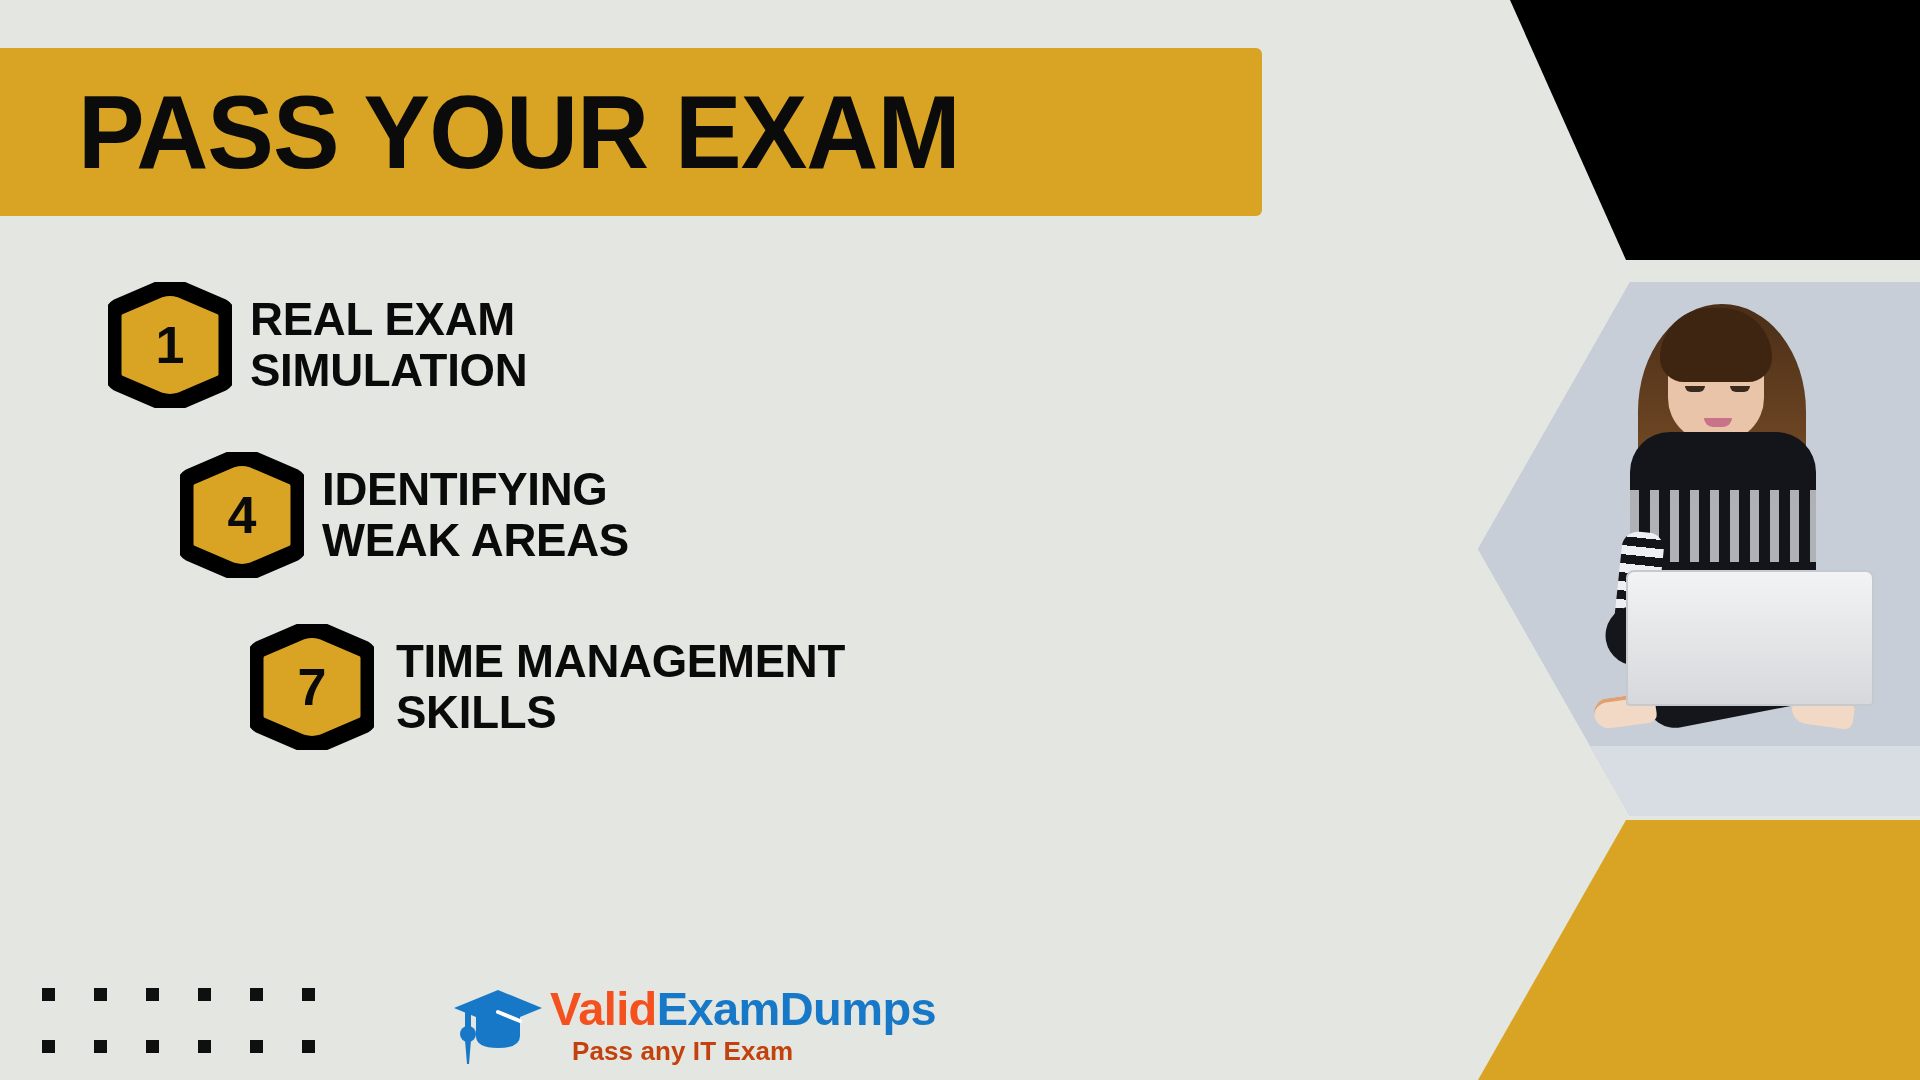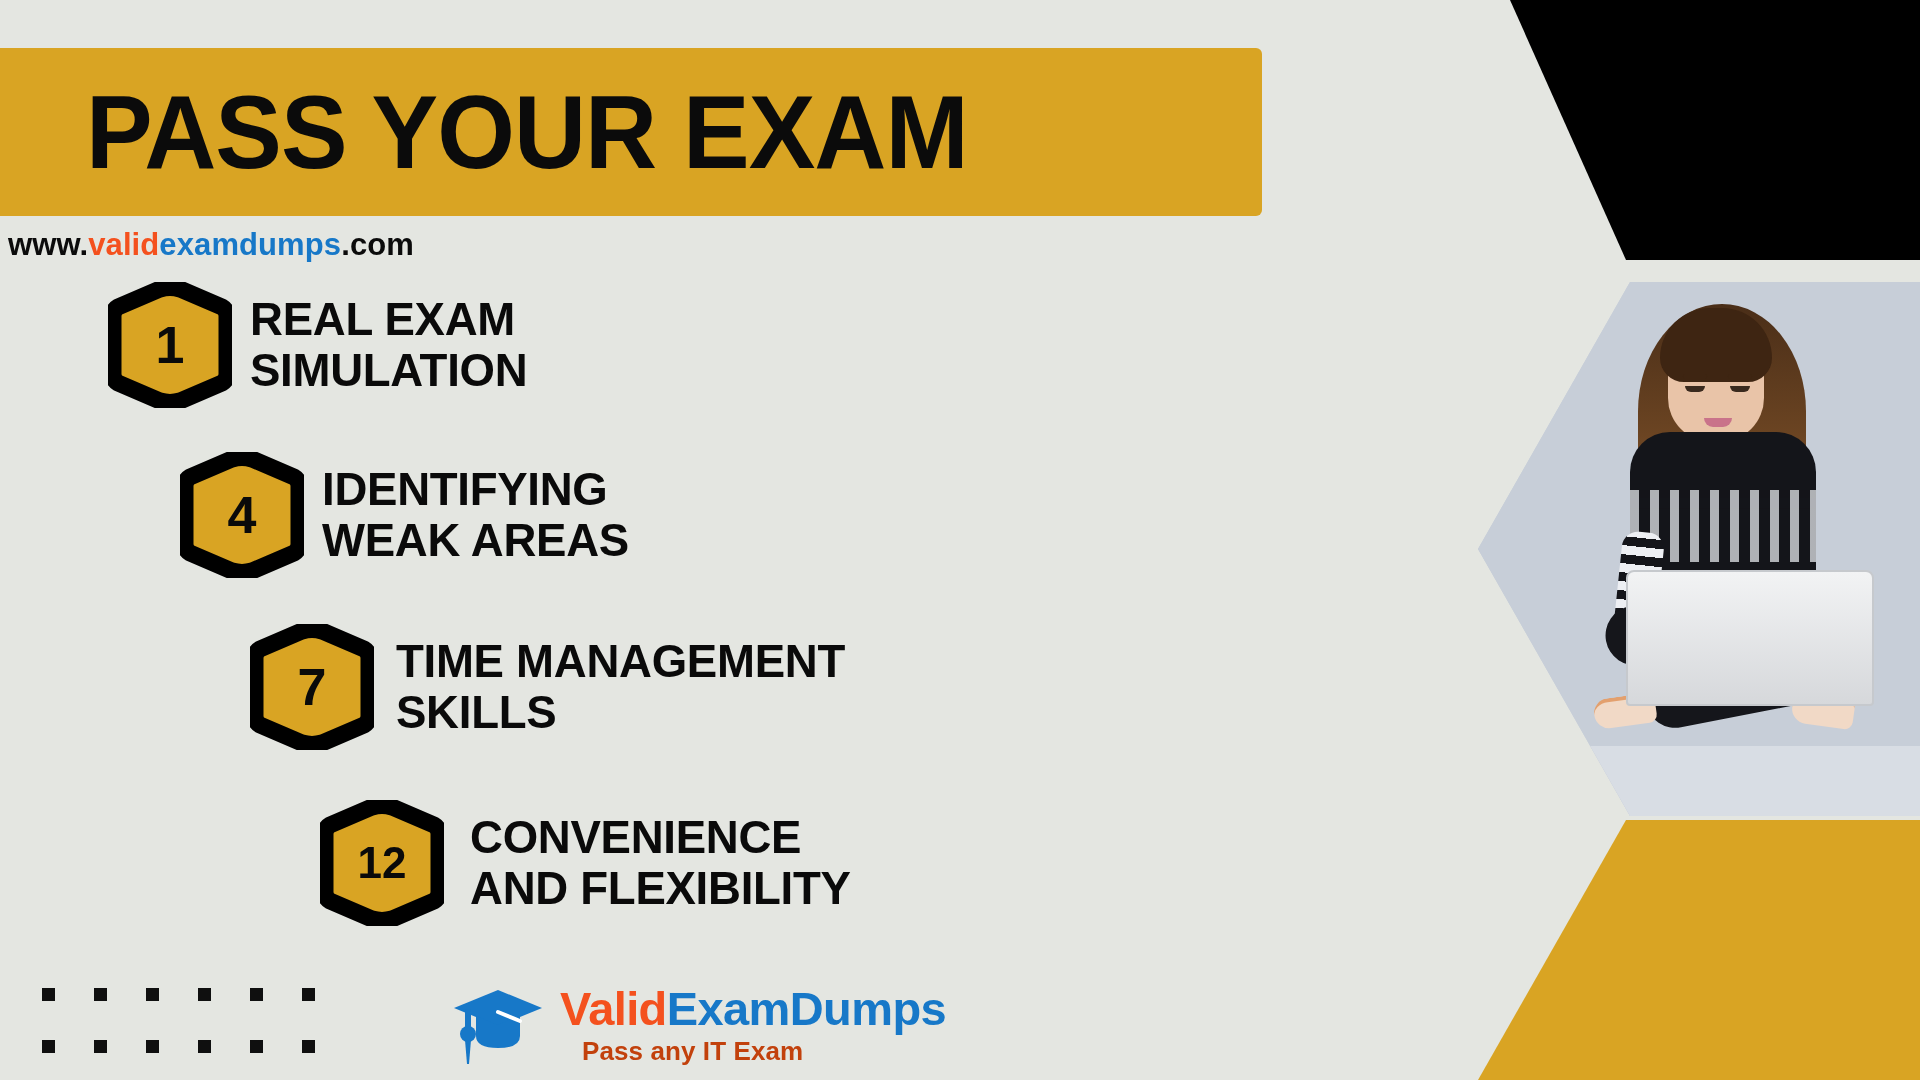--- a/index.html
+++ b/index.html
@@ -118,21 +118,21 @@
     border:2px solid #C6C9CD;
   }
 
   
   .banner {
     position:absolute;
     left:0; top:48px;
     width:1262px; height:168px;
     background:#D9A423;
     border-radius:0 6px 6px 0;
-    display:flex; align-items:center;padding-left:8px;
+    display:flex; align-items:center;
   }
   .banner-title {
     font-family:"Liberation Sans", sans-serif;
     font-size:104px;
     font-weight:700;
     letter-spacing:-1px;
     color:#0B0B0B;
     margin-left:78px;
     transform:scaleX(.96);
     transform-origin:left center;
@@ -197,21 +197,21 @@
 
   
   .logo {
     position:absolute;
     left:452px; top:982px;
     display:flex;
     align-items:center;
   }
   .logo-cap { flex:0 0 auto; width:92px; height:88px; }
   .logo-cap svg { display:block; width:92px; height:88px; }
-  .logo-text { margin-left:16px; }
+  .logo-text { margin-left:6px; }
   .logo-main {
     font-size:47px; font-weight:700; line-height:1;
     letter-spacing:-.6px; white-space:nowrap;
   }
   .logo-main .c-orange { color:#F4511E; }
   .logo-main .c-blue   { color:#1778C8; }
   .logo-sub {
     margin-top:4px; margin-left:22px;
     font-size:26px; font-weight:700;
     color:#c2410c; letter-spacing:.1px; white-space:nowrap;
@@ -246,21 +246,20 @@
     </div>
     <div class="ph-laptop"></div>
   </div>
 
   <div class="decor-yellow"></div>
 
   <div class="banner">
     <div class="banner-title">PASS YOUR EXAM</div>
   </div>
 
-  <div class="url"><span>www.</span><span class="c-orange">valid</span><span class="c-blue">examdumps</span><span>.com</span></div>
 
   <div class="feature f1">
     <div class="hexwrap">
       <svg viewBox="0 0 124 126" xmlns="http://www.w3.org/2000/svg" aria-hidden="true">
         <path d="M33 6 L91 6 Q97 6 100 11 L118 53 Q121 63 118 73 L100 115 Q97 120 91 120 L33 120 Q27 120 24 115 L6 73 Q3 63 6 53 L24 11 Q27 6 33 6 Z" transform="rotate(90 62 63)" fill="#D9A423" stroke="#000000" stroke-width="17" stroke-linejoin="round"></path>
       </svg>
       <div style="position:absolute;inset:0;display:flex;align-items:center;justify-content:center;font-size:52px;font-weight:700;color:#0A0A0A;">1</div>
     </div>
     <div class="feature-label">REAL EXAM
 SIMULATION</div>
@@ -281,30 +280,20 @@
     <div class="hexwrap">
       <svg viewBox="0 0 124 126" xmlns="http://www.w3.org/2000/svg" aria-hidden="true">
         <path d="M33 6 L91 6 Q97 6 100 11 L118 53 Q121 63 118 73 L100 115 Q97 120 91 120 L33 120 Q27 120 24 115 L6 73 Q3 63 6 53 L24 11 Q27 6 33 6 Z" transform="rotate(90 62 63) scale(1)" fill="#D9A423" stroke="#000000" stroke-width="17" stroke-linejoin="round"></path>
       </svg>
       <div style="position:absolute;inset:0;display:flex;align-items:center;justify-content:center;font-size:52px;font-weight:700;color:#0A0A0A;">7</div>
     </div>
     <div class="feature-label">TIME MANAGEMENT
 SKILLS</div>
   </div>
 
-  <div class="feature f4">
-    <div class="hexwrap">
-      <svg viewBox="0 0 124 126" xmlns="http://www.w3.org/2000/svg" aria-hidden="true">
-        <path d="M33 6 L91 6 Q97 6 100 11 L118 53 Q121 63 118 73 L100 115 Q97 120 91 120 L33 120 Q27 120 24 115 L6 73 Q3 63 6 53 L24 11 Q27 6 33 6 Z" transform="rotate(90 62 63)" fill="#D9A423" stroke="#000000" stroke-width="17" stroke-linejoin="round"></path>
-      </svg>
-      <div style="position:absolute;inset:0;display:flex;align-items:center;justify-content:center;font-size:44px;font-weight:700;color:#0A0A0A;">12</div>
-    </div>
-    <div class="feature-label">CONVENIENCE
-AND FLEXIBILITY</div>
-  </div>
 
   <div class="dots">
     <span class="dot"></span>
     <span class="dot"></span>
     <span class="dot"></span>
     <span class="dot"></span>
     <span class="dot"></span>
     <span class="dot"></span>
     <span class="dot"></span>
     <span class="dot"></span>

